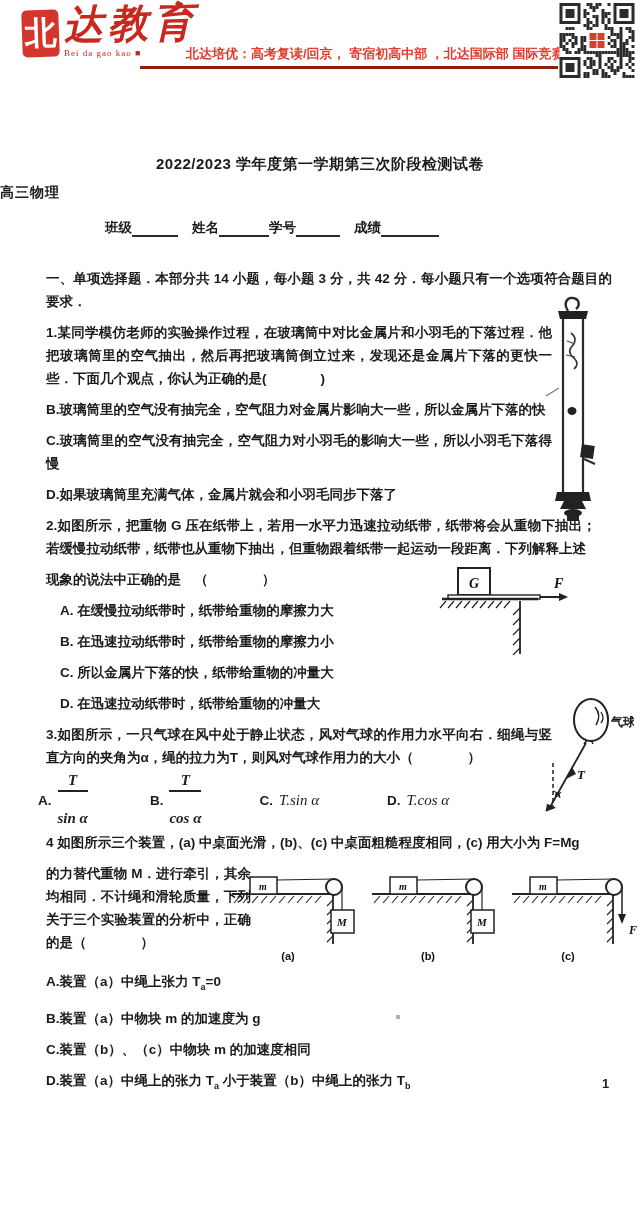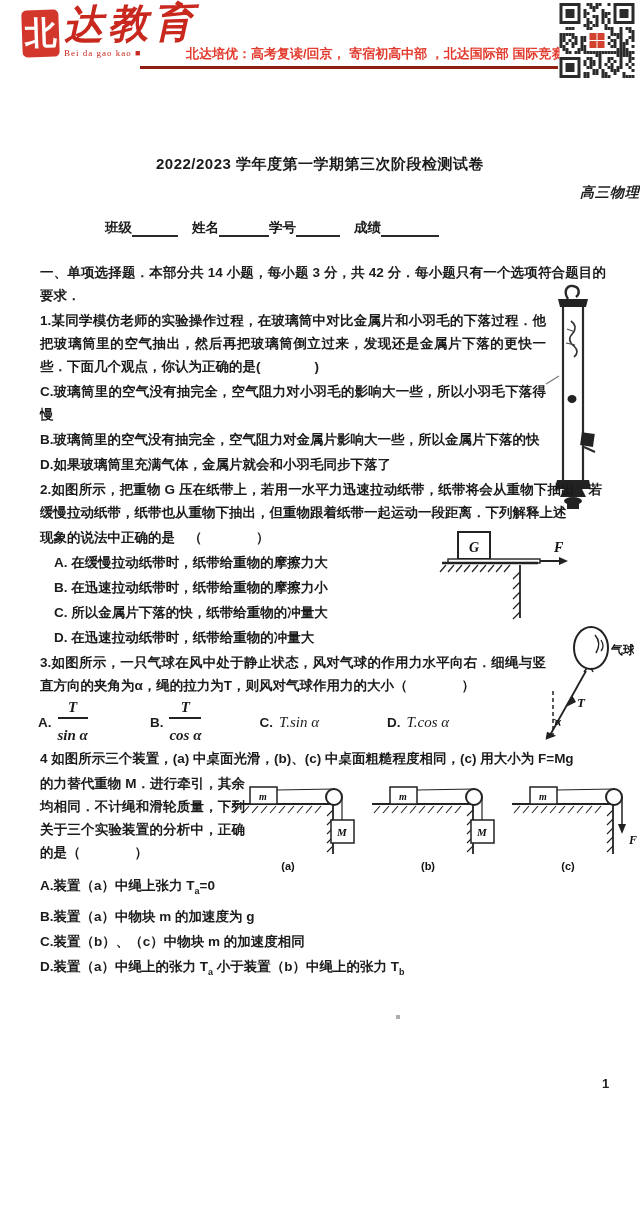--- a/index.html
+++ b/index.html
@@ -31,49 +31,49 @@
   }
   .tagline {
     position:absolute; left:186px; top:45px; font-size:13px; font-weight:bold;
     color:#e23b2e; white-space:nowrap;
   }
   .hdr-rule { position:absolute; left:140px; top:66px; width:418px; height:3px; background:#8f1d12; }
   .qr { position:absolute; left:558px; top:3px; width:78px; height:75px; }
   
   .exam-title { position:absolute; left:0; top:155px; width:640px; text-align:center;
     font-size:15px; font-weight:bold; letter-spacing:.5px; }
-  .exam-subject { position:absolute; left:0; top:184px; width:640px; text-align:right;
-    font-size:14px; font-weight:bold; letter-spacing:1px;font-style:italic; }
+  .exam-subject { position:absolute; left:0; top:184px; width:640px; text-align:left;
+    font-size:14px; font-weight:bold; letter-spacing:1px; }
   .info-row { position:absolute; left:0; top:219px; width:544px; text-align:center;
     font-size:13.5px; font-weight:bold; }
   .info-row .blank { display:inline-block; border-bottom:2px solid #2a2a2a; height:14px;
     vertical-align:bottom; }
   .info-row .gap { display:inline-block; width:14px; }
   
   .content {
     position:absolute; left:38px; top:259px; width:566px;
     font-size:13.5px; font-weight:bold; line-height:23px;
     text-align:justify;
   }
-  .content p { margin:2px; }
+  .content p { margin:8px; }
   .sec-head { width:566px; }
   .q { position:relative; }
   .q1 .stem, .q1 .opt { max-width:506px; }
   .fig-tube { position:absolute; right:2px; top:-26px; }
   .q2 .opt { padding-left:14px; max-width:420px; }
   .fig-tape { position:absolute; right:32px; top:50px; }
   .q3 .stem { max-width:506px; }
   .fig-balloon { position:absolute; right:-30px; top:-28px; }
   .mathrow { display:flex; align-items:center; height:46px; max-width:500px; }
   .mathrow .olabel { font-weight:bold; margin-right:6px; }
   .mitalic { font-family:"Liberation Serif",serif; font-style:italic; font-weight:normal; font-size:15px; }
   .frac { display:inline-block; text-align:center; line-height:1.05;
     font-family:"Liberation Serif",serif; font-style:italic; font-weight:bold; font-size:15px; }
   .frac .num { display:block; padding:0 10px 1px 10px; border-bottom:2px solid #222; }
-  .frac .den { display:block; padding-top:9px; }
+  .frac .den { display:block; padding-top:19px; }
   .msp-a { margin-left:0; } .msp-b { margin-left:62px; } .msp-c { margin-left:58px; } .msp-d { margin-left:68px; }
   .q4-body { position:relative; height:100px; }
   .q4-left { width:205px; }
   .fig-pulleys { position:absolute; left:194px; top:4px; }
   sub { font-size:9px; }
   
   .speck { position:absolute; left:396px; top:1015px; width:4px; height:4px; background:#9a9a9a; opacity:.8; }
   .pagenum { position:absolute; left:602px; top:1076px; font-size:13px; font-weight:bold; color:#222; }
   svg text { font-weight:bold; }
   .figtext { font-family:"Liberation Serif",serif; font-style:italic; }
@@ -330,22 +330,22 @@
           <line x1="2" y1="101" x2="15" y2="93" stroke-width="1.2" stroke="#777"></line>
           <rect x="37" y="150" width="13" height="13" fill="#222" stroke="none" transform="rotate(8 43 156)"></rect>
           <line x1="40" y1="164" x2="51" y2="169" stroke-width="2"></line>
           <polygon points="13,197 45,197 47,206 11,206" fill="#222" stroke="none"></polygon>
           <path d="M20,206 h18 l4,8 h-26 z" fill="#222" stroke="none"></path>
           <ellipse cx="29" cy="218" rx="9" ry="4" fill="#222" stroke="none"></ellipse>
           <rect x="23" y="221" width="12" height="5" fill="#222" stroke="none"></rect>
         </svg>
       </div>
       <p class="stem">1.某同学模仿老师的实验操作过程，在玻璃筒中对比金属片和小羽毛的下落过程．他把玻璃筒里的空气抽出，然后再把玻璃筒倒立过来，发现还是金属片下落的更快一些．下面几个观点，你认为正确的是(　　　　)</p>
+      <p class="opt">B.玻璃筒里的空气没有抽完全，空气阻力对金属片影响大一些，所以金属片下落的快</p>
       <p class="opt">C.玻璃筒里的空气没有抽完全，空气阻力对小羽毛的影响大一些，所以小羽毛下落得慢</p>
-      <p class="opt">B.玻璃筒里的空气没有抽完全，空气阻力对金属片影响大一些，所以金属片下落的快</p>
       <p class="opt">D.如果玻璃筒里充满气体，金属片就会和小羽毛同步下落了</p>
     </div>
 
     <div class="q q2">
       <div class="fig-tape">
         <svg width="140" height="96" viewBox="0 0 140 96" xmlns="http://www.w3.org/2000/svg" fill="none" stroke="#222">
           <rect x="26" y="4" width="32" height="27" stroke-width="2" fill="#fff"></rect>
           <text x="42" y="24" text-anchor="middle" font-size="14" fill="#111" stroke="none" class="figtext">G</text>
           <rect x="16" y="31" width="92" height="4" stroke-width="1.4" fill="#fff"></rect>
           <line x1="10" y1="35" x2="106" y2="35" stroke-width="2.4"></line>

